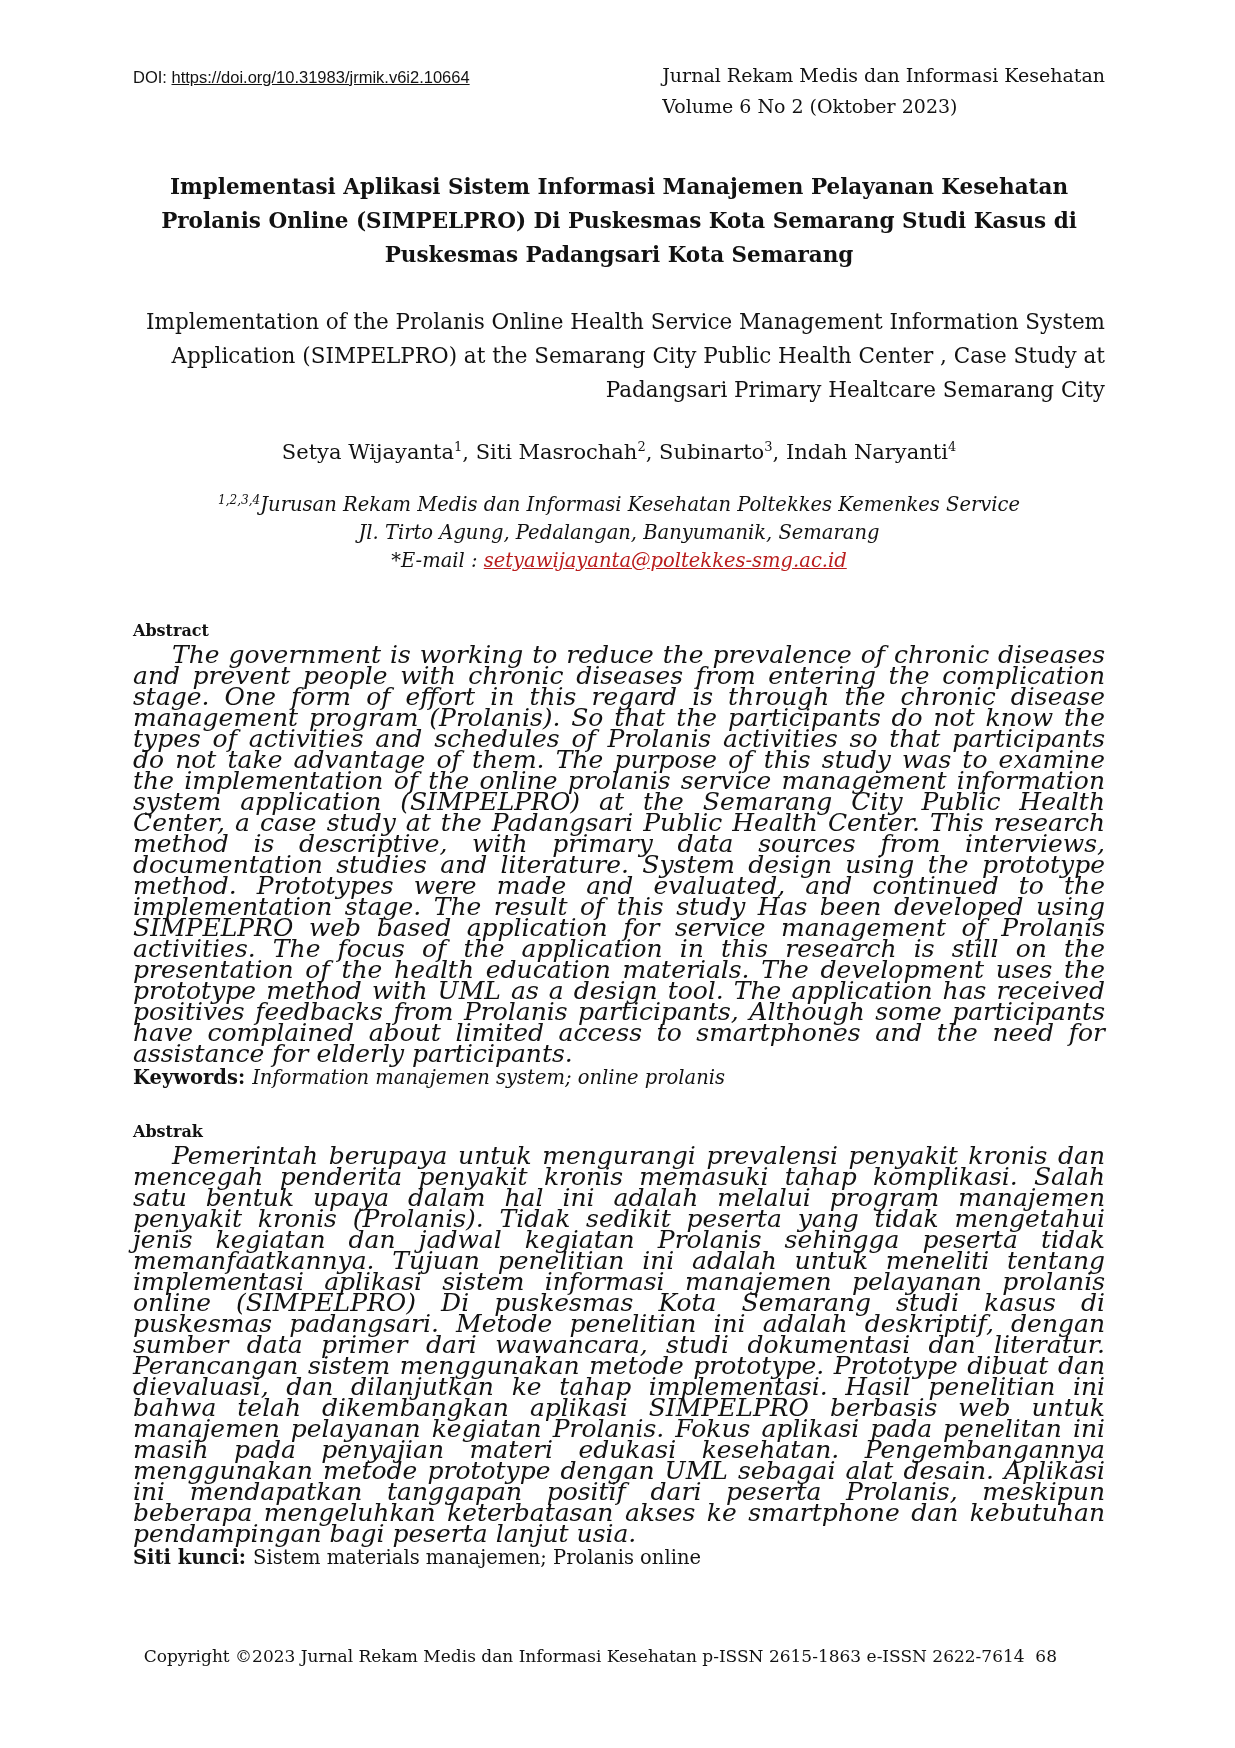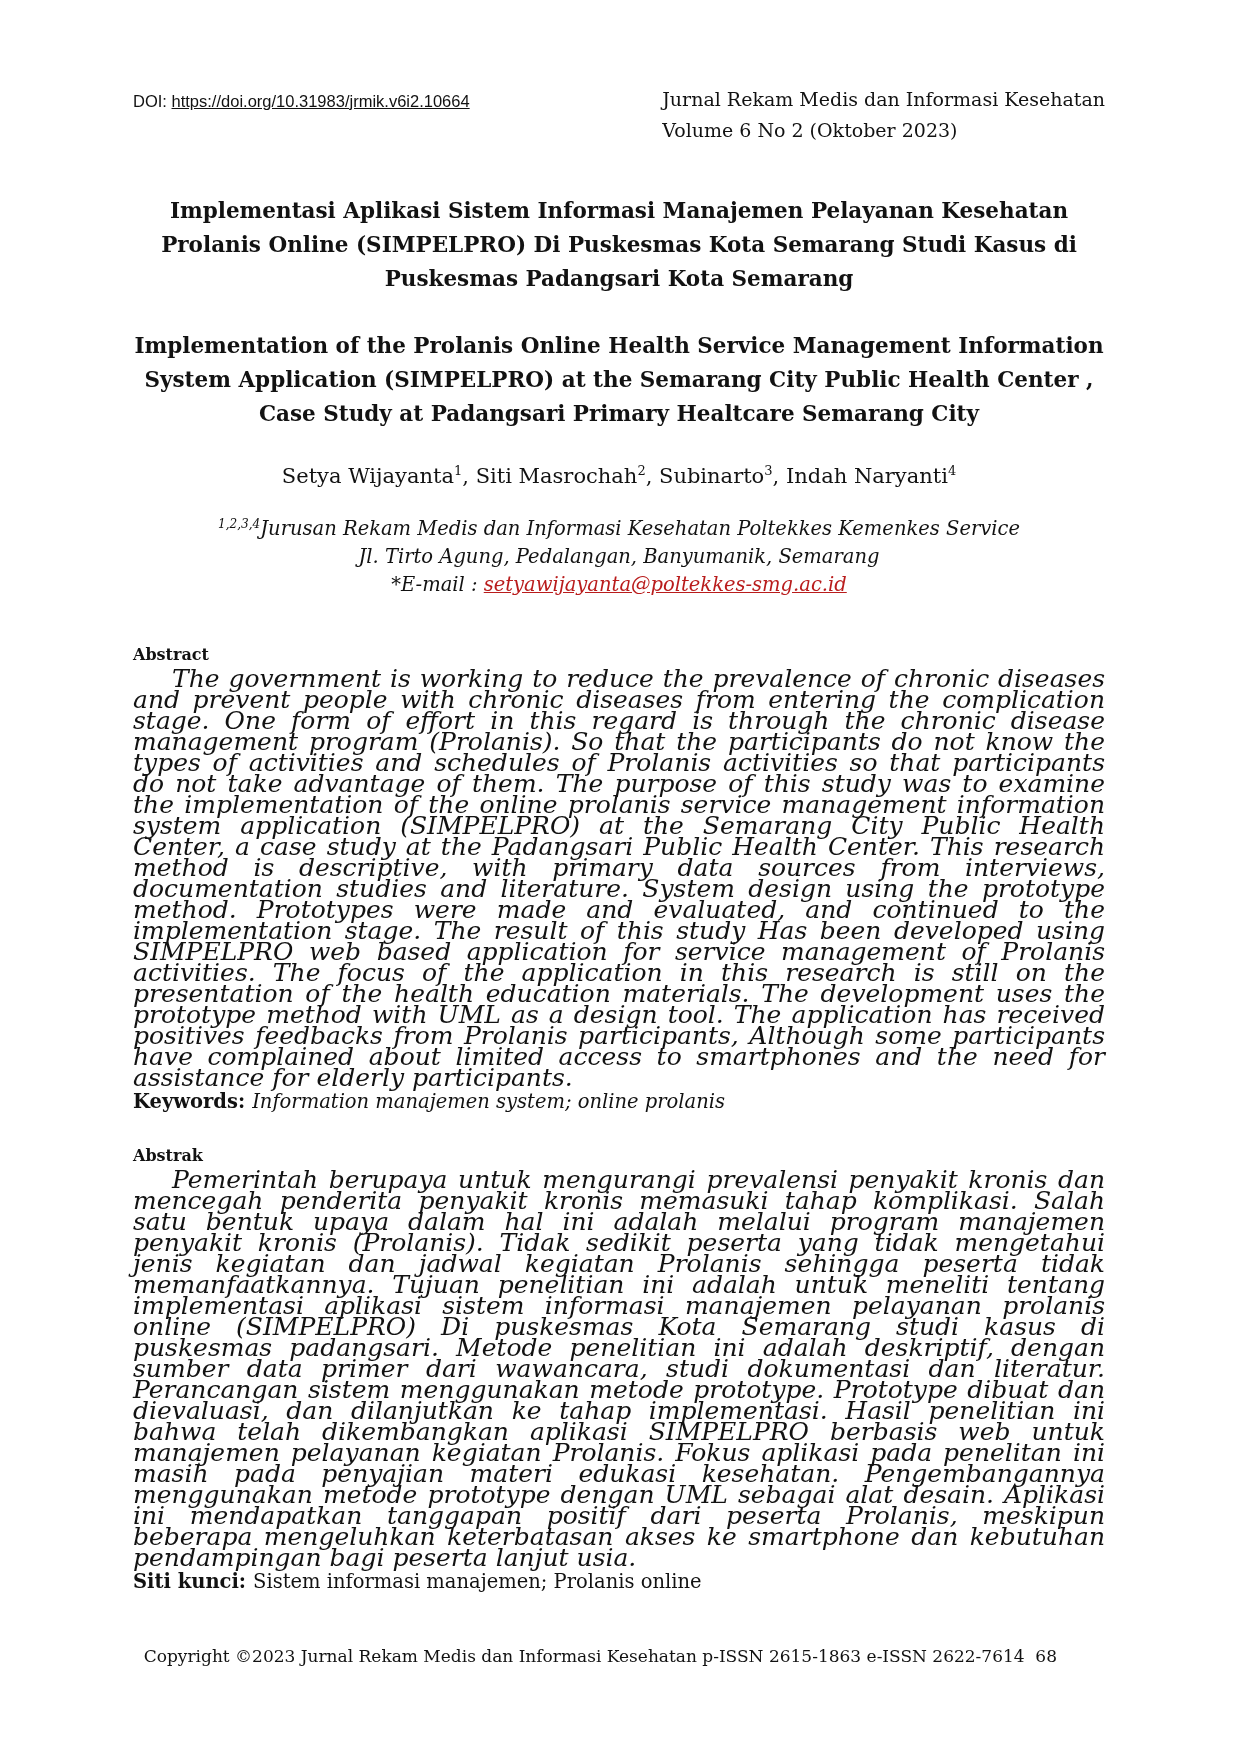--- a/index.html
+++ b/index.html
@@ -7,21 +7,21 @@
   .page {
     position: relative;
     width: 1235px;
     height: 1748px;
     margin: 0 auto;
     background: #ffffff;
     color: #121212;
     font-family: "DejaVu Serif", serif;
     overflow: hidden;
   }
-  .content { padding: 60px 130px 0 133px; margin-top: 24px; }
+  .content { padding: 60px 130px 0 133px; }
 
   
   .header-row {
     display: flex;
     justify-content: space-between;
     align-items: flex-start;
   }
   .doi-line {
     font-family: "Liberation Sans", sans-serif;
     font-size: 16.5px;
@@ -43,22 +43,22 @@
   
   .title-id {
     margin-top: 48px;
     text-align: center;
     font-weight: bold;
     font-size: 21.5px;
     line-height: 34px;
   }
   .title-en {
     margin-top: 33px;
-    text-align: center;
-    font-weight: bold;
+    text-align: right;
+    font-weight: normal;
     font-size: 21.5px;
     line-height: 34px;
   }
 
   
   .authors-line {
     margin-top: 31px;
     text-align: center;
     font-weight: normal;
     font-size: 21px;
@@ -160,21 +160,21 @@
       <p class="body-par">The government is working to reduce the prevalence of chronic diseases and prevent people with chronic diseases from entering the complication stage. One form of effort in this regard is through the chronic disease management program (Prolanis). So that the participants do not know the types of activities and schedules of Prolanis activities so that participants do not take advantage of them. The purpose of this study was to examine the implementation of the online prolanis service management information system application (SIMPELPRO) at the Semarang City Public Health Center, a case study at the Padangsari Public Health Center. This research method is descriptive, with primary data sources from interviews, documentation studies and literature. System design using the prototype method. Prototypes were made and evaluated, and continued to the implementation stage. The result of this study Has been developed using SIMPELPRO web based application for service management of Prolanis activities. The focus of the application in this research is still on the presentation of the health education materials. The development uses the prototype method with UML as a design tool. The application has received positives feedbacks from Prolanis participants, Although some participants have complained about limited access to smartphones and the need for assistance for elderly participants.</p>
       <div class="keywords-line">
         <span class="kw-label">Keywords:</span><span class="kw-value italic">Information manajemen system; online prolanis</span>
       </div>
     </div>
 
     <div class="section second">
       <h3 class="section-heading">Abstrak</h3>
       <p class="body-par">Pemerintah berupaya untuk mengurangi prevalensi penyakit kronis dan mencegah penderita penyakit kronis memasuki tahap komplikasi. Salah satu bentuk upaya dalam hal ini adalah melalui program manajemen penyakit kronis (Prolanis). Tidak sedikit peserta yang tidak mengetahui jenis kegiatan dan jadwal kegiatan Prolanis sehingga peserta tidak memanfaatkannya. Tujuan penelitian ini adalah untuk meneliti tentang implementasi aplikasi sistem informasi manajemen pelayanan prolanis online (SIMPELPRO) Di puskesmas Kota Semarang studi kasus di puskesmas padangsari. Metode penelitian ini adalah deskriptif, dengan sumber data primer dari wawancara, studi dokumentasi dan literatur. Perancangan sistem menggunakan metode prototype. Prototype dibuat dan dievaluasi, dan dilanjutkan ke tahap implementasi. Hasil penelitian ini bahwa telah dikembangkan aplikasi SIMPELPRO berbasis web untuk manajemen pelayanan kegiatan Prolanis. Fokus aplikasi pada penelitan ini masih pada penyajian materi edukasi kesehatan. Pengembangannya menggunakan metode prototype dengan UML sebagai alat desain. Aplikasi ini mendapatkan tanggapan positif dari peserta Prolanis, meskipun beberapa mengeluhkan keterbatasan akses ke smartphone dan kebutuhan pendampingan bagi peserta lanjut usia.</p>
       <div class="keywords-line">
-        <span class="kw-label">Siti kunci:</span><span class="kw-value">Sistem informasi manajemen; Prolanis online</span>
+        <span class="kw-label">Siti kunci:</span><span class="kw-value">Sistem materials manajemen; Prolanis online</span>
       </div>
     </div>
 
   </div>
 
   <div class="footer">
     <div class="copyright">Copyright ©2023 Jurnal Rekam Medis dan Informasi Kesehatan p-ISSN 2615-1863 e-ISSN 2622-7614</div>
     <div class="page-number">68</div>
   </div>
 </div>

